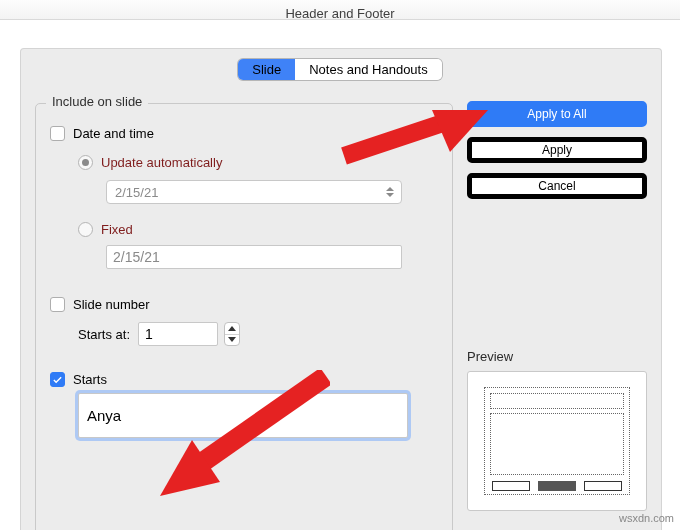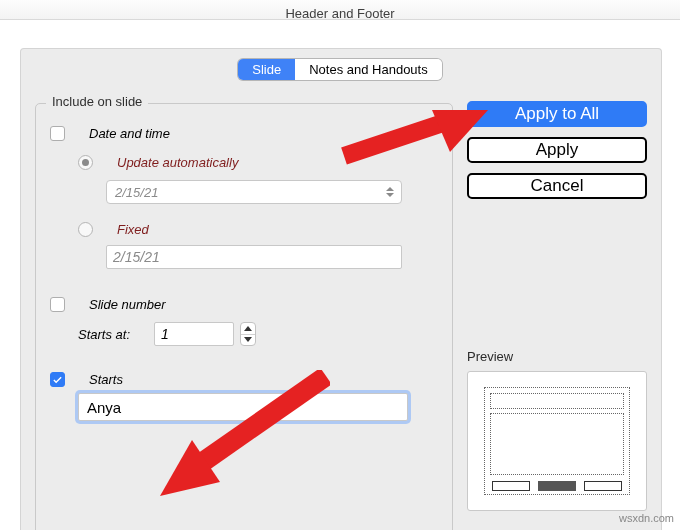--- a/index.html
+++ b/index.html
@@ -47,40 +47,40 @@
     box-shadow: 0 0 0 1px #b6b6b6;
   }
   .seg > div {
     padding: 3px 14px;
     font-size: 13px;
     background: #fff;
     cursor: default;
   }
   .seg > div.on {
     background: #3f82f7;
-    color: #ffffff;
+    color: #000000;
   }
   .groupbox {
     position: absolute;
     left: 14px; top: 54px;
     width: 418px;
     border: 1px solid #c9c9c9;
     border-radius: 5px;
     padding: 14px 14px 24px 14px;
     bottom: -20px;
   }
   .grouplabel {
     position: absolute;
     top: -10px; left: 10px;
     background: #ececec;
     padding: 0 6px;
     font-size: 13px;
     color: #303030;
   }
-  .row { display: flex; align-items: center; gap: 24px; margin-top: 8px; font-style: italic; }
+  .row { display: flex; align-items: center; gap: 8px; margin-top: 8px; }
   .cb {
     width: 15px; height: 15px; border: 1px solid #aeaeae; border-radius: 3px;
     background: #fff; display: inline-flex; align-items: center; justify-content: center;
     cursor: default;
   }
   .cb.on { background: #2f7bf6; border-color: #2f7bf6; }
   .cb.on svg { display: block; }
   .cb svg { display: none; width: 11px; height: 11px; fill: #fff; }
   .radio {
     width: 15px; height: 15px; border: 1px solid #b4b4b4; border-radius: 50%;
@@ -114,33 +114,33 @@
   .mini { width: 80px; }
   .stepper {
     width: 16px; height: 24px; display: flex; flex-direction: column;
     border: 1px solid #c2c2c2; border-radius: 4px; overflow: hidden; background: #fff;
   }
   .stepper div { flex:1; display:flex; align-items:center; justify-content:center; cursor:default; }
   .stepper div + div { border-top: 1px solid #d2d2d2; }
   .tri-u { width:0;height:0;border-left:4px solid transparent;border-right:4px solid transparent;border-bottom:5px solid #333; }
   .tri-d { width:0;height:0;border-left:4px solid transparent;border-right:4px solid transparent;border-top:5px solid #333; }
   .footer-input {
-    height: 28px; border: 1px solid #c8c8c8; border-radius: 2px;
+    height: 45px; border: 1px solid #c8c8c8; border-radius: 2px;
     box-shadow: 0 0 0 3px rgba(100,160,255,.45);
     display:flex; align-items:center; padding: 0 8px; font-size: 15px;
     background: #fff; width: 330px; margin-left: 0px; margin-top: 6px;
   }
   .sidebtns {
     position: absolute; right: 14px; top: 52px; width: 180px;
     display: flex; flex-direction: column; gap: 10px;
   }
   .btn {
-    height: 26px; border: 2px solid #000000; border-radius: 5px; background: #fff;
+    height: 26px; border: 5px solid #000000; border-radius: 5px; background: #fff;
     display:flex; align-items:center; justify-content:center;
-    font-size: 17px; cursor: default;
+    font-size: 12px; cursor: default;
   }
   .btn.primary { background: #2f7bf6; color:#fff; border-color:#2f7bf6; }
   .previewlabel { position:absolute; right: 14px; top: 300px; width: 180px; color:#2b2b2b; font-size:13px; }
   .preview {
     position: absolute; right: 14px; top: 322px; width: 180px; height: 140px;
     background: #fff; border: 1px solid #c9c9c9; border-radius: 3px;
     display: flex; align-items: center; justify-content: center;
   }
   .preview .slide {
     width: 150px; height: 112px; position: relative;

